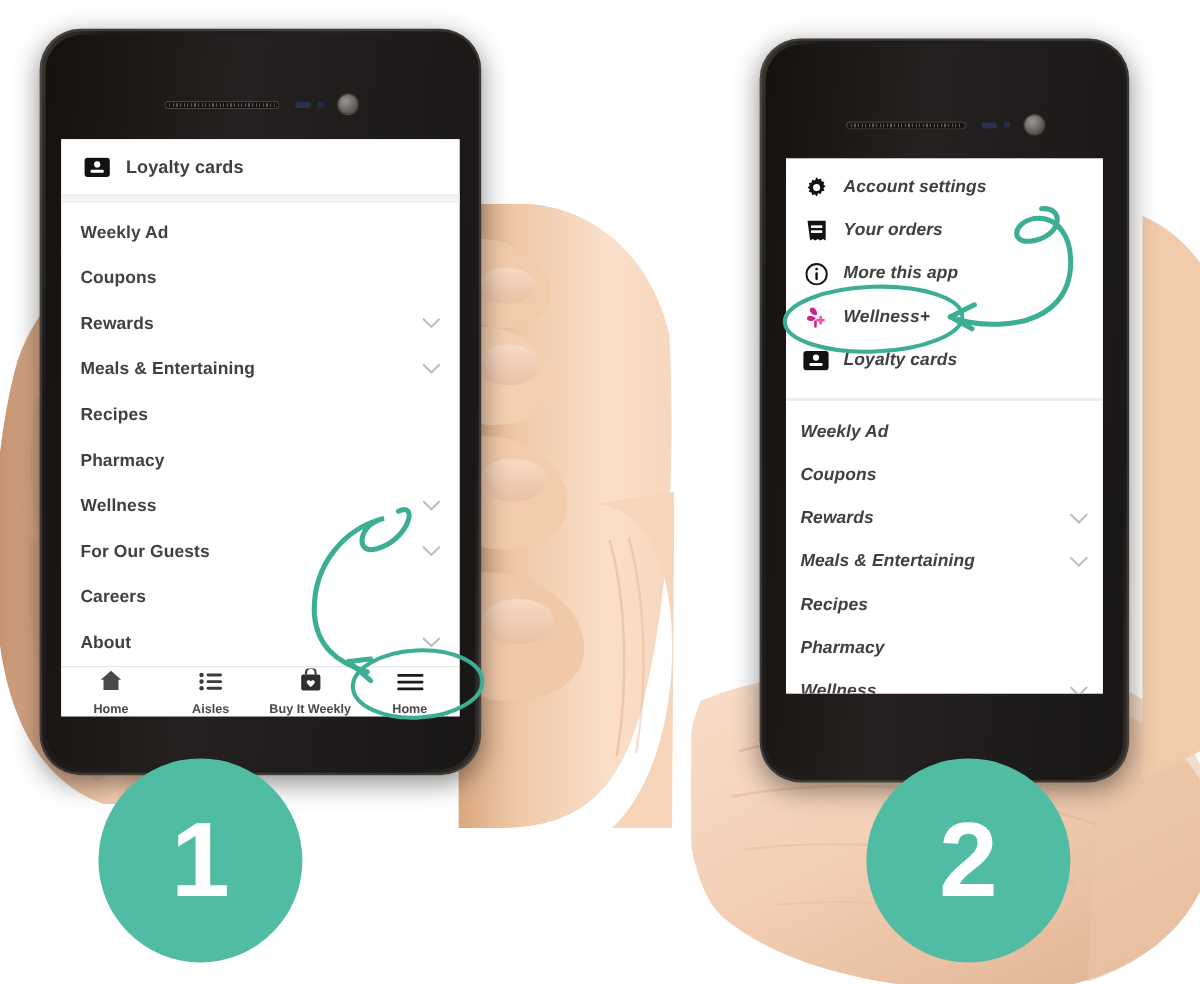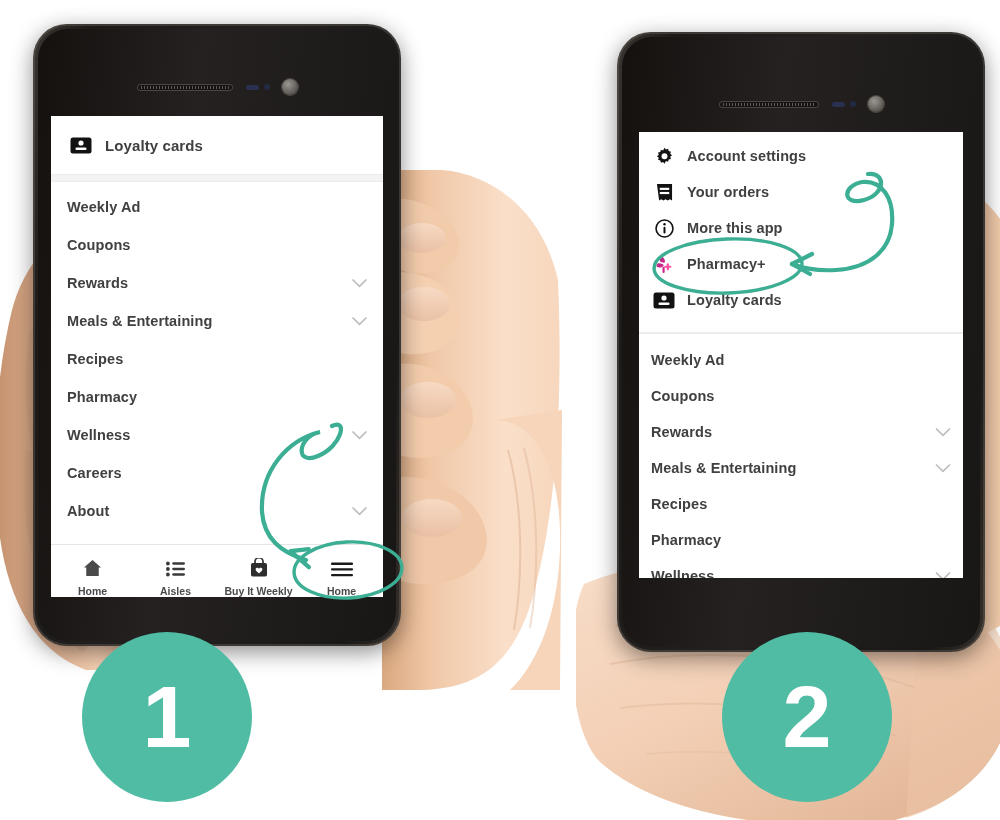--- a/index.html
+++ b/index.html
@@ -76,21 +76,21 @@
   #phone1 .m-row{height:38px;padding:0 16px;font-size:14.5px;}
   #phone1 .m-row .lbl{font-size:14.5px;}
   #p1-nav{
     margin-top:auto;border-top:1px solid #e6e6e6;height:52px;
     display:flex;align-items:flex-end;
   }
   .nav-item{flex:1;display:flex;flex-direction:column;align-items:center;justify-content:center;gap:4px;}
   .nav-item .nlbl{font-size:10.5px;color:#4a4a4a;font-weight:600;}
 
   
-  #phone2{left:617px;top:32px;width:368px;height:620px;}
+  #phone2{left:633px;top:32px;width:308px;height:620px;font-style:italic;}
   #phone2 .phone-screen{left:22px;right:22px;top:100px;bottom:74px;}
   #phone2 .speaker-row{top:64px;left:0;right:0;justify-content:center;}
   #phone2 .speaker{width:100px;}
   #phone2 .m-row{height:36px;padding:0 12px;}
   #phone2 .m-row .lbl{font-size:14.5px;}
   #phone2 .m-row .ico{width:26px;margin-right:10px;}
   #p2-divider{height:8px;background:#f4f4f4;border-top:1px solid #ececec;border-bottom:1px solid #ececec;}
 
   
   .badge{
@@ -235,20 +235,28 @@
           </li>
           <li class="menu-item m-row">
             <span class="lbl">Wellness</span>
             <span class="chev">
               <svg width="15" height="9" viewBox="0 0 15 9">
                   <path d="M1 1 L7.5 7.4 L14 1" stroke="#bdbdbd" stroke-width="1.7" fill="none" stroke-linecap="round"></path>
                 </svg>
             </span>
           </li>
           <li class="menu-item m-row">
+            <span class="lbl">For Our Guests</span>
+            <span class="chev">
+              <svg width="15" height="9" viewBox="0 0 15 9">
+                  <path d="M1 1 L7.5 7.4 L14 1" stroke="#bdbdbd" stroke-width="1.7" fill="none" stroke-linecap="round"></path>
+                </svg>
+            </span>
+          </li>
+          <li class="menu-item m-row">
             <span class="lbl">Careers</span>
           </li>
           <li class="menu-item m-row">
             <span class="lbl">About</span>
             <span class="chev">
               <svg width="15" height="9" viewBox="0 0 15 9">
                   <path d="M1 1 L7.5 7.4 L14 1" stroke="#bdbdbd" stroke-width="1.7" fill="none" stroke-linecap="round"></path>
                 </svg>
             </span>
           </li>
@@ -354,21 +362,21 @@
           <li class="menu-item m-row">
             <span class="ico">
               <svg width="20" height="19" viewBox="0 0 21 20">
                 <path d="M8.5 1.6 c 2.4 1.4 3.2 4.1 2.9 6.4 c -2.1 .5 -4.6 -.6 -5.8 -2.7 c -1-1.8 -.6-3 .3-3.8 Z" fill="#c9268c"></path>
                 <path d="M3.4 9.1 c 2.5 -1 5.3 -.2 6.9 1.6 c -1.1 1.9 -3.6 3 -5.9 2.3 c -2-.6 -2.4-2 -1-3.9 Z" fill="#c9268c"></path>
                 <rect x="8.9" y="12.4" width="2.3" height="6.6" rx="1.1" fill="#c9268c"></rect>
                 <rect x="13.4" y="8.6" width="2.3" height="7.6" rx="1.1" fill="#ff4fa3"></rect>
                 <rect x="10.7" y="11.2" width="7.6" height="2.3" rx="1.1" fill="#ff4fa3"></rect>
               </svg>
             </span>
-            <span class="lbl">Pharmacy+</span>
+            <span class="lbl">Wellness+</span>
           </li>
           <li class="menu-item m-row">
             <span class="ico">
               <svg width="22" height="17" viewBox="0 0 22 17">
                 <rect x="0.5" y="0.5" width="21" height="16" rx="2.5" fill="#121212"></rect>
                 <circle cx="11" cy="6" r="2.6" fill="#ffffff"></circle>
                 <rect x="5.5" y="10.4" width="11" height="2.6" rx="1.1" fill="#ffffff"></rect>
               </svg>
             </span>
             <span class="lbl">Loyalty cards</span>

